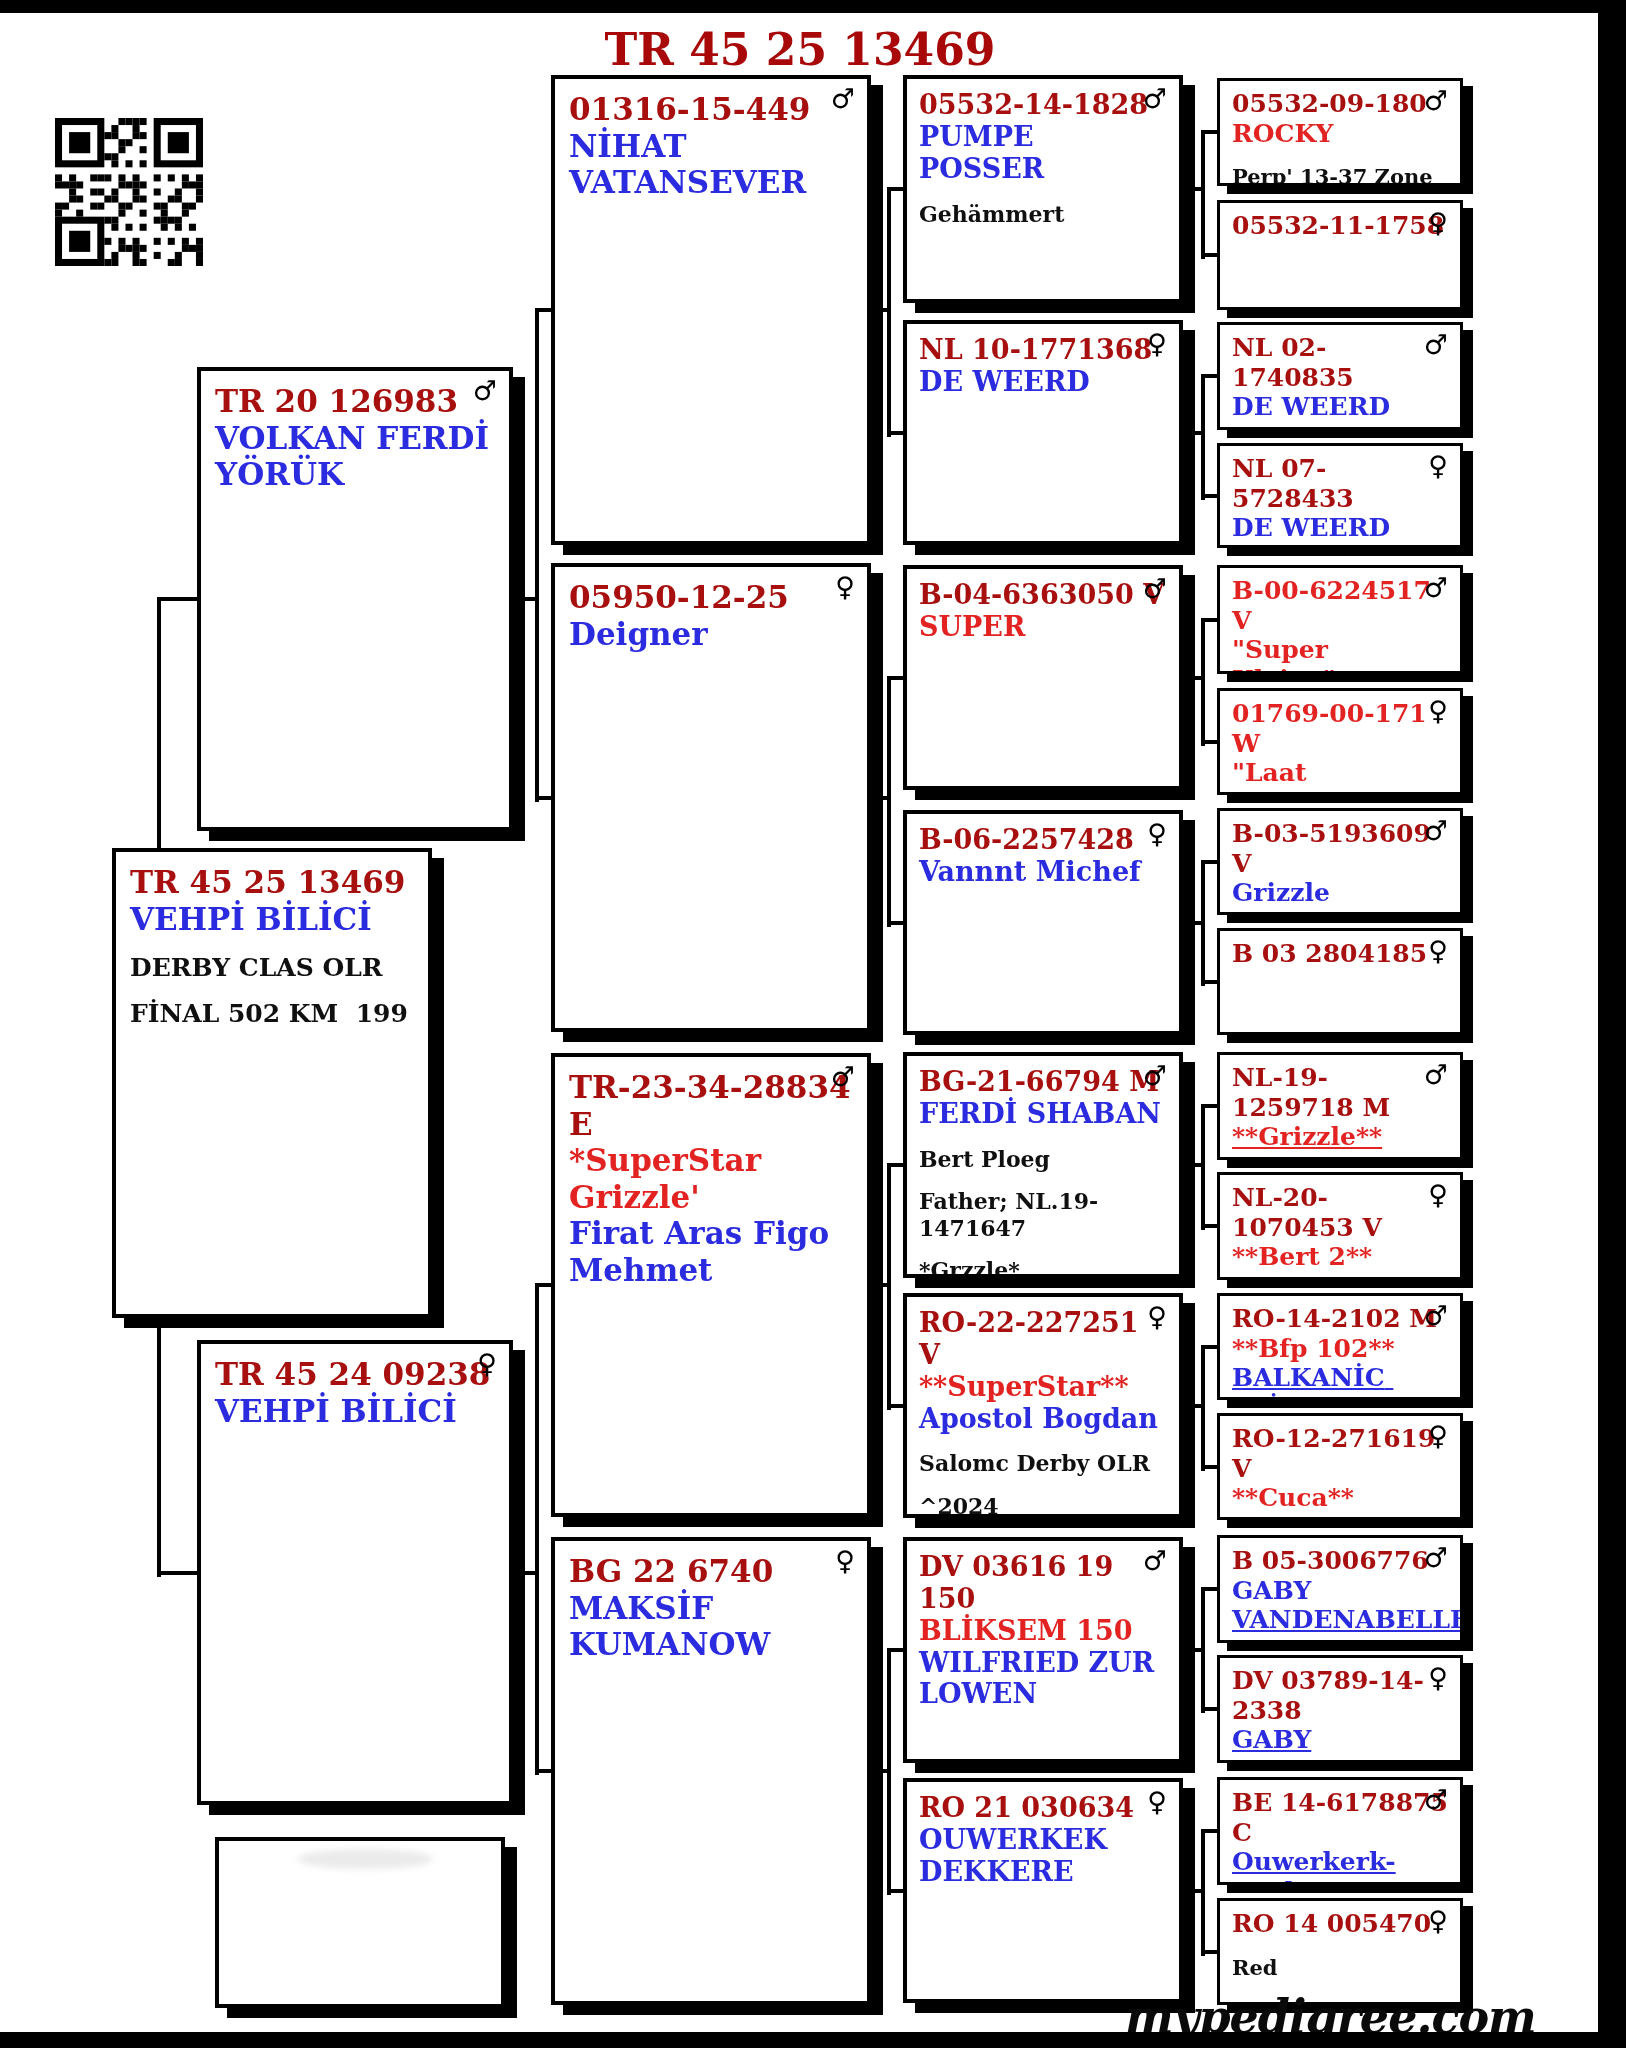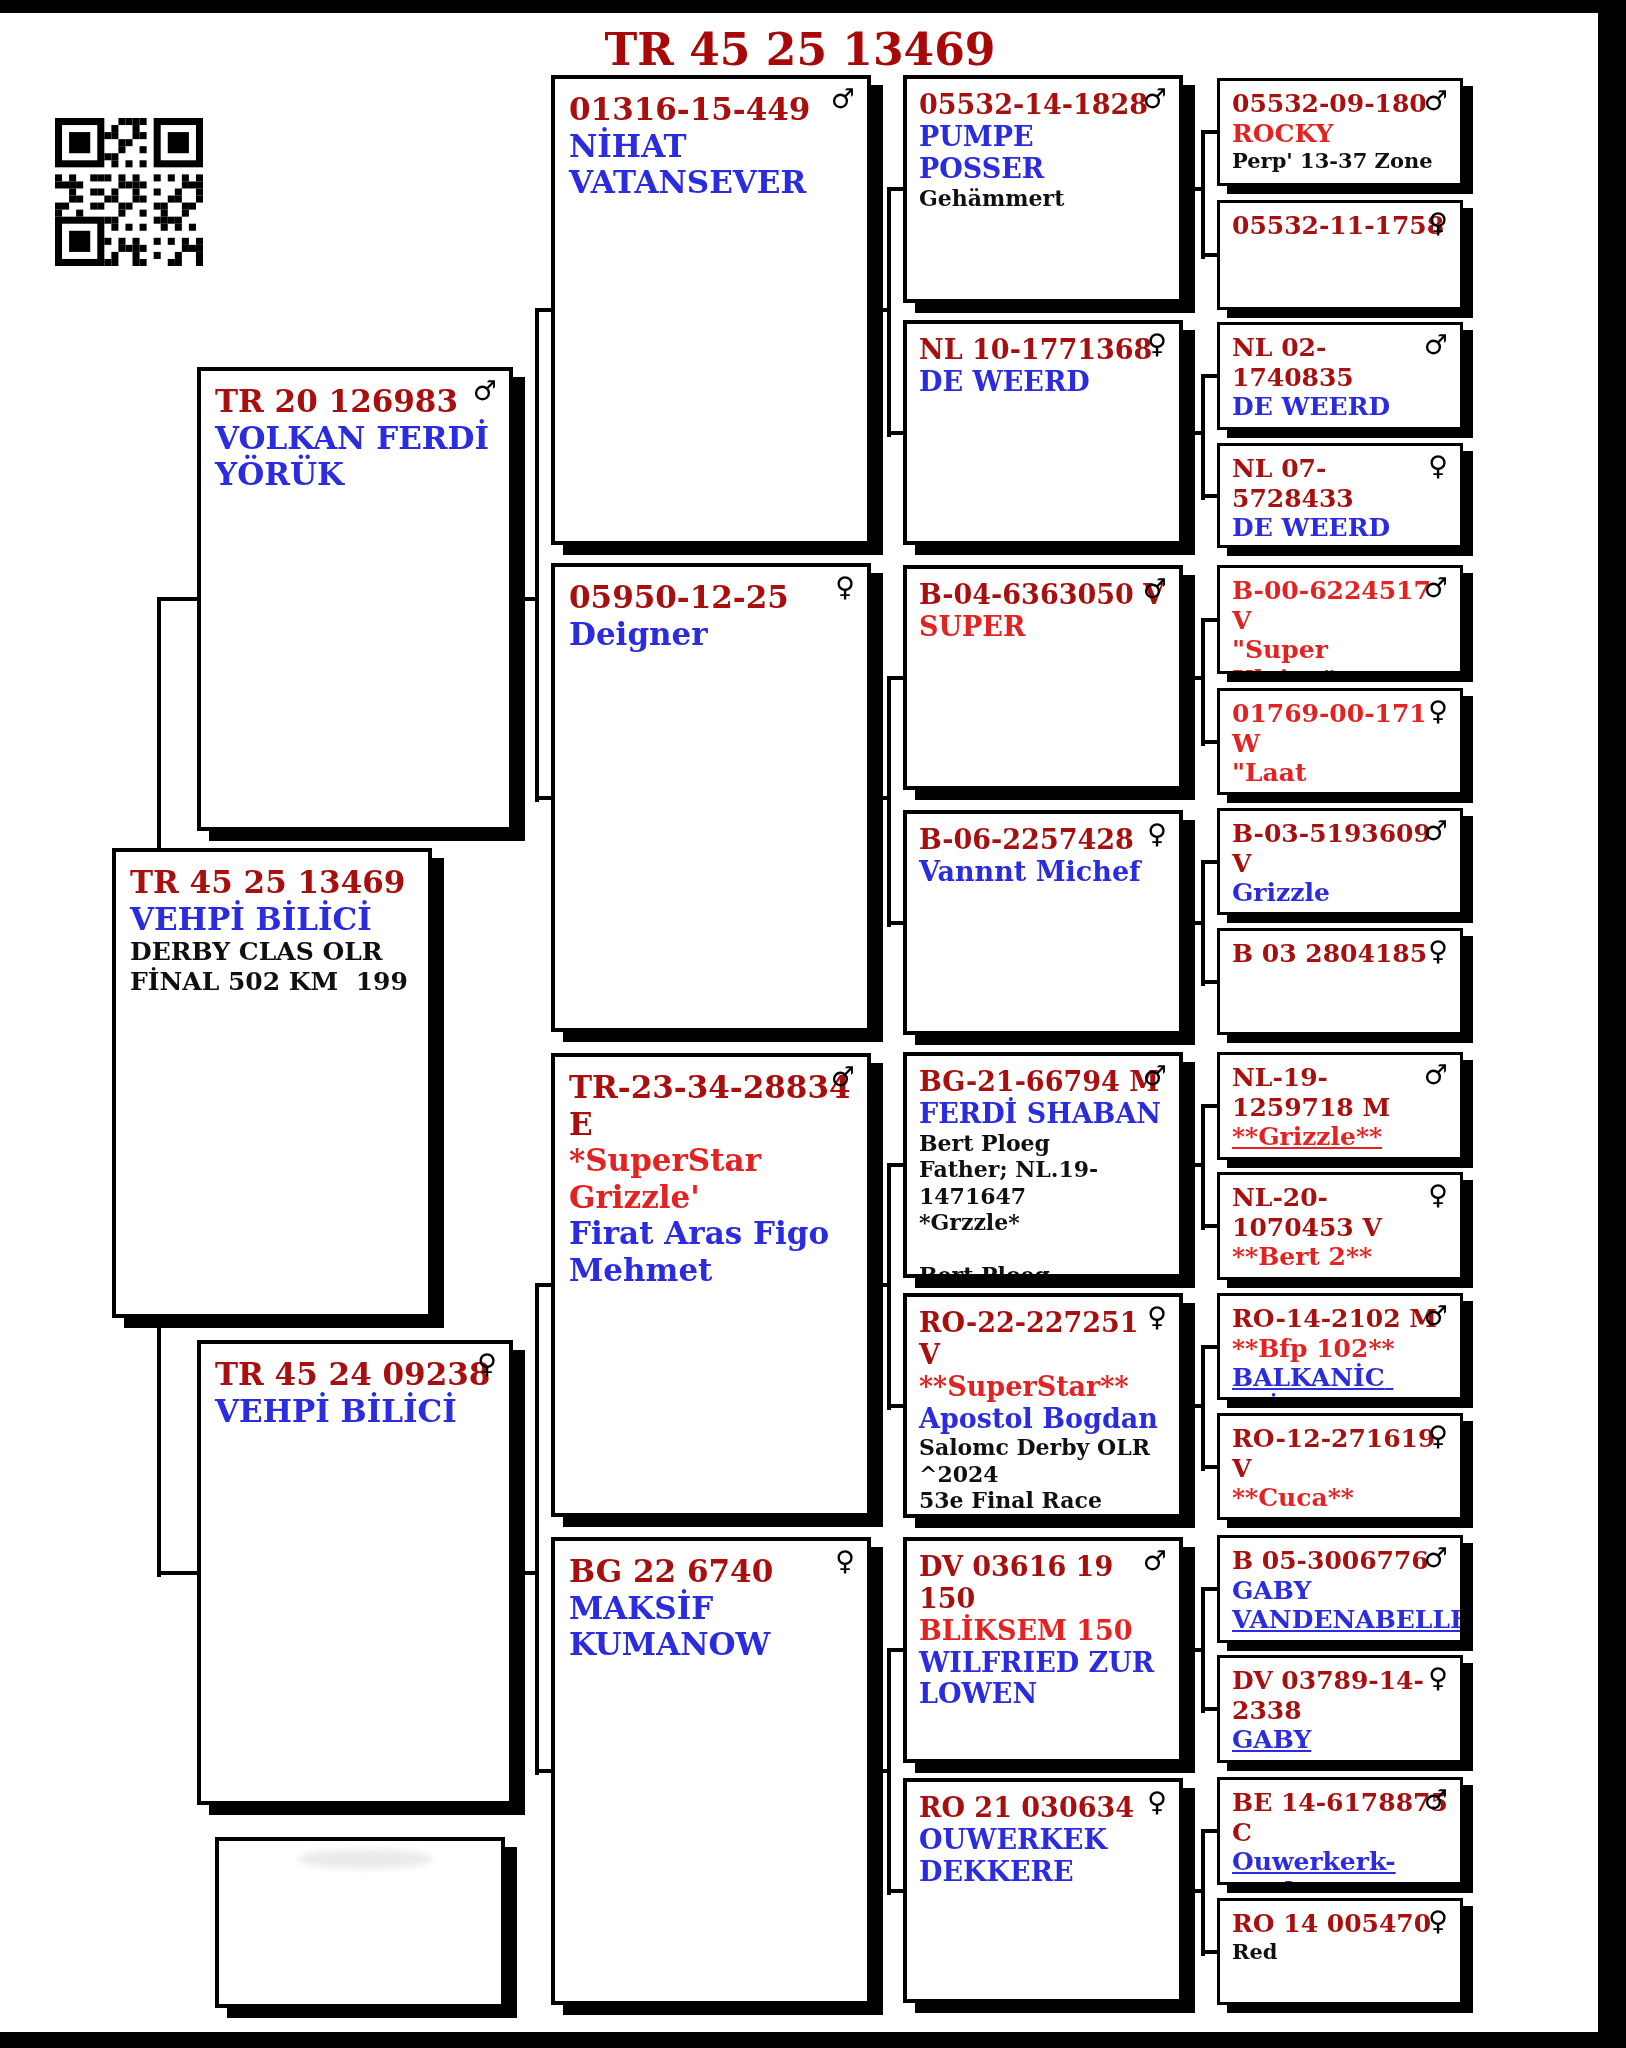--- a/index.html
+++ b/index.html
@@ -15,21 +15,21 @@
   .line{font-weight:bold;line-height:1.18;white-space:pre-wrap;}
   .g123 .line{font-size:31px;}
   .g123 .c-note{font-size:25px;line-height:1.2;}
   .g4 .line{font-size:27px;}
   .g4 .c-note{font-size:22px;line-height:1.2;}
   .g5 .line{font-size:25px;}
   .g5 .c-note{font-size:21px;line-height:1.2;}
   .c-num{color:var(--ring);}
   .c-special{color:var(--special);}
   .c-name{color:var(--name);}
-  .c-note{color:var(--note);}
+  .c-note{color:var(--note);margin-top:16px;}
   .c-accent{color:var(--accent);}
   .u{text-decoration:underline;}
   .sex{position:absolute;top:6px;right:12px;font-size:27px;font-weight:bold;color:#000;
        font-family:"DejaVu Sans","Liberation Sans",sans-serif;line-height:1;}
   .vline,.hline{position:absolute;background:#000;z-index:1;}
   #watermark{position:absolute;left:1125px;top:1990px;font-weight:bold;font-style:italic;
              font-size:46px;color:#0a0a0a;z-index:5;letter-spacing:-1px;}
   #qr{position:absolute;left:55px;top:118px;width:148px;height:148px;z-index:2;}
   .smudge{position:absolute;left:28%;top:5%;width:48%;height:12%;
           background:rgba(130,130,130,.16);border-radius:50%;filter:blur(3px);}
@@ -399,13 +399,14 @@
       </div>
       <div class="pbox g5" style="left: 1217px; top: 1898px; width: 246px; height: 107px;">
         <span class="sex">♀</span>
         <div class="line c-num">RO 14 005470</div>
         <div class="line c-note">Red</div>
       </div>
       <div class="pbox g123" style="left: 215px; top: 1837px; width: 290px; height: 171px;">
         <div class="smudge"></div>
       </div>
     </div>
+  <div id="watermark">mypedigree.com</div>
 </div>
 
 </body></html>

